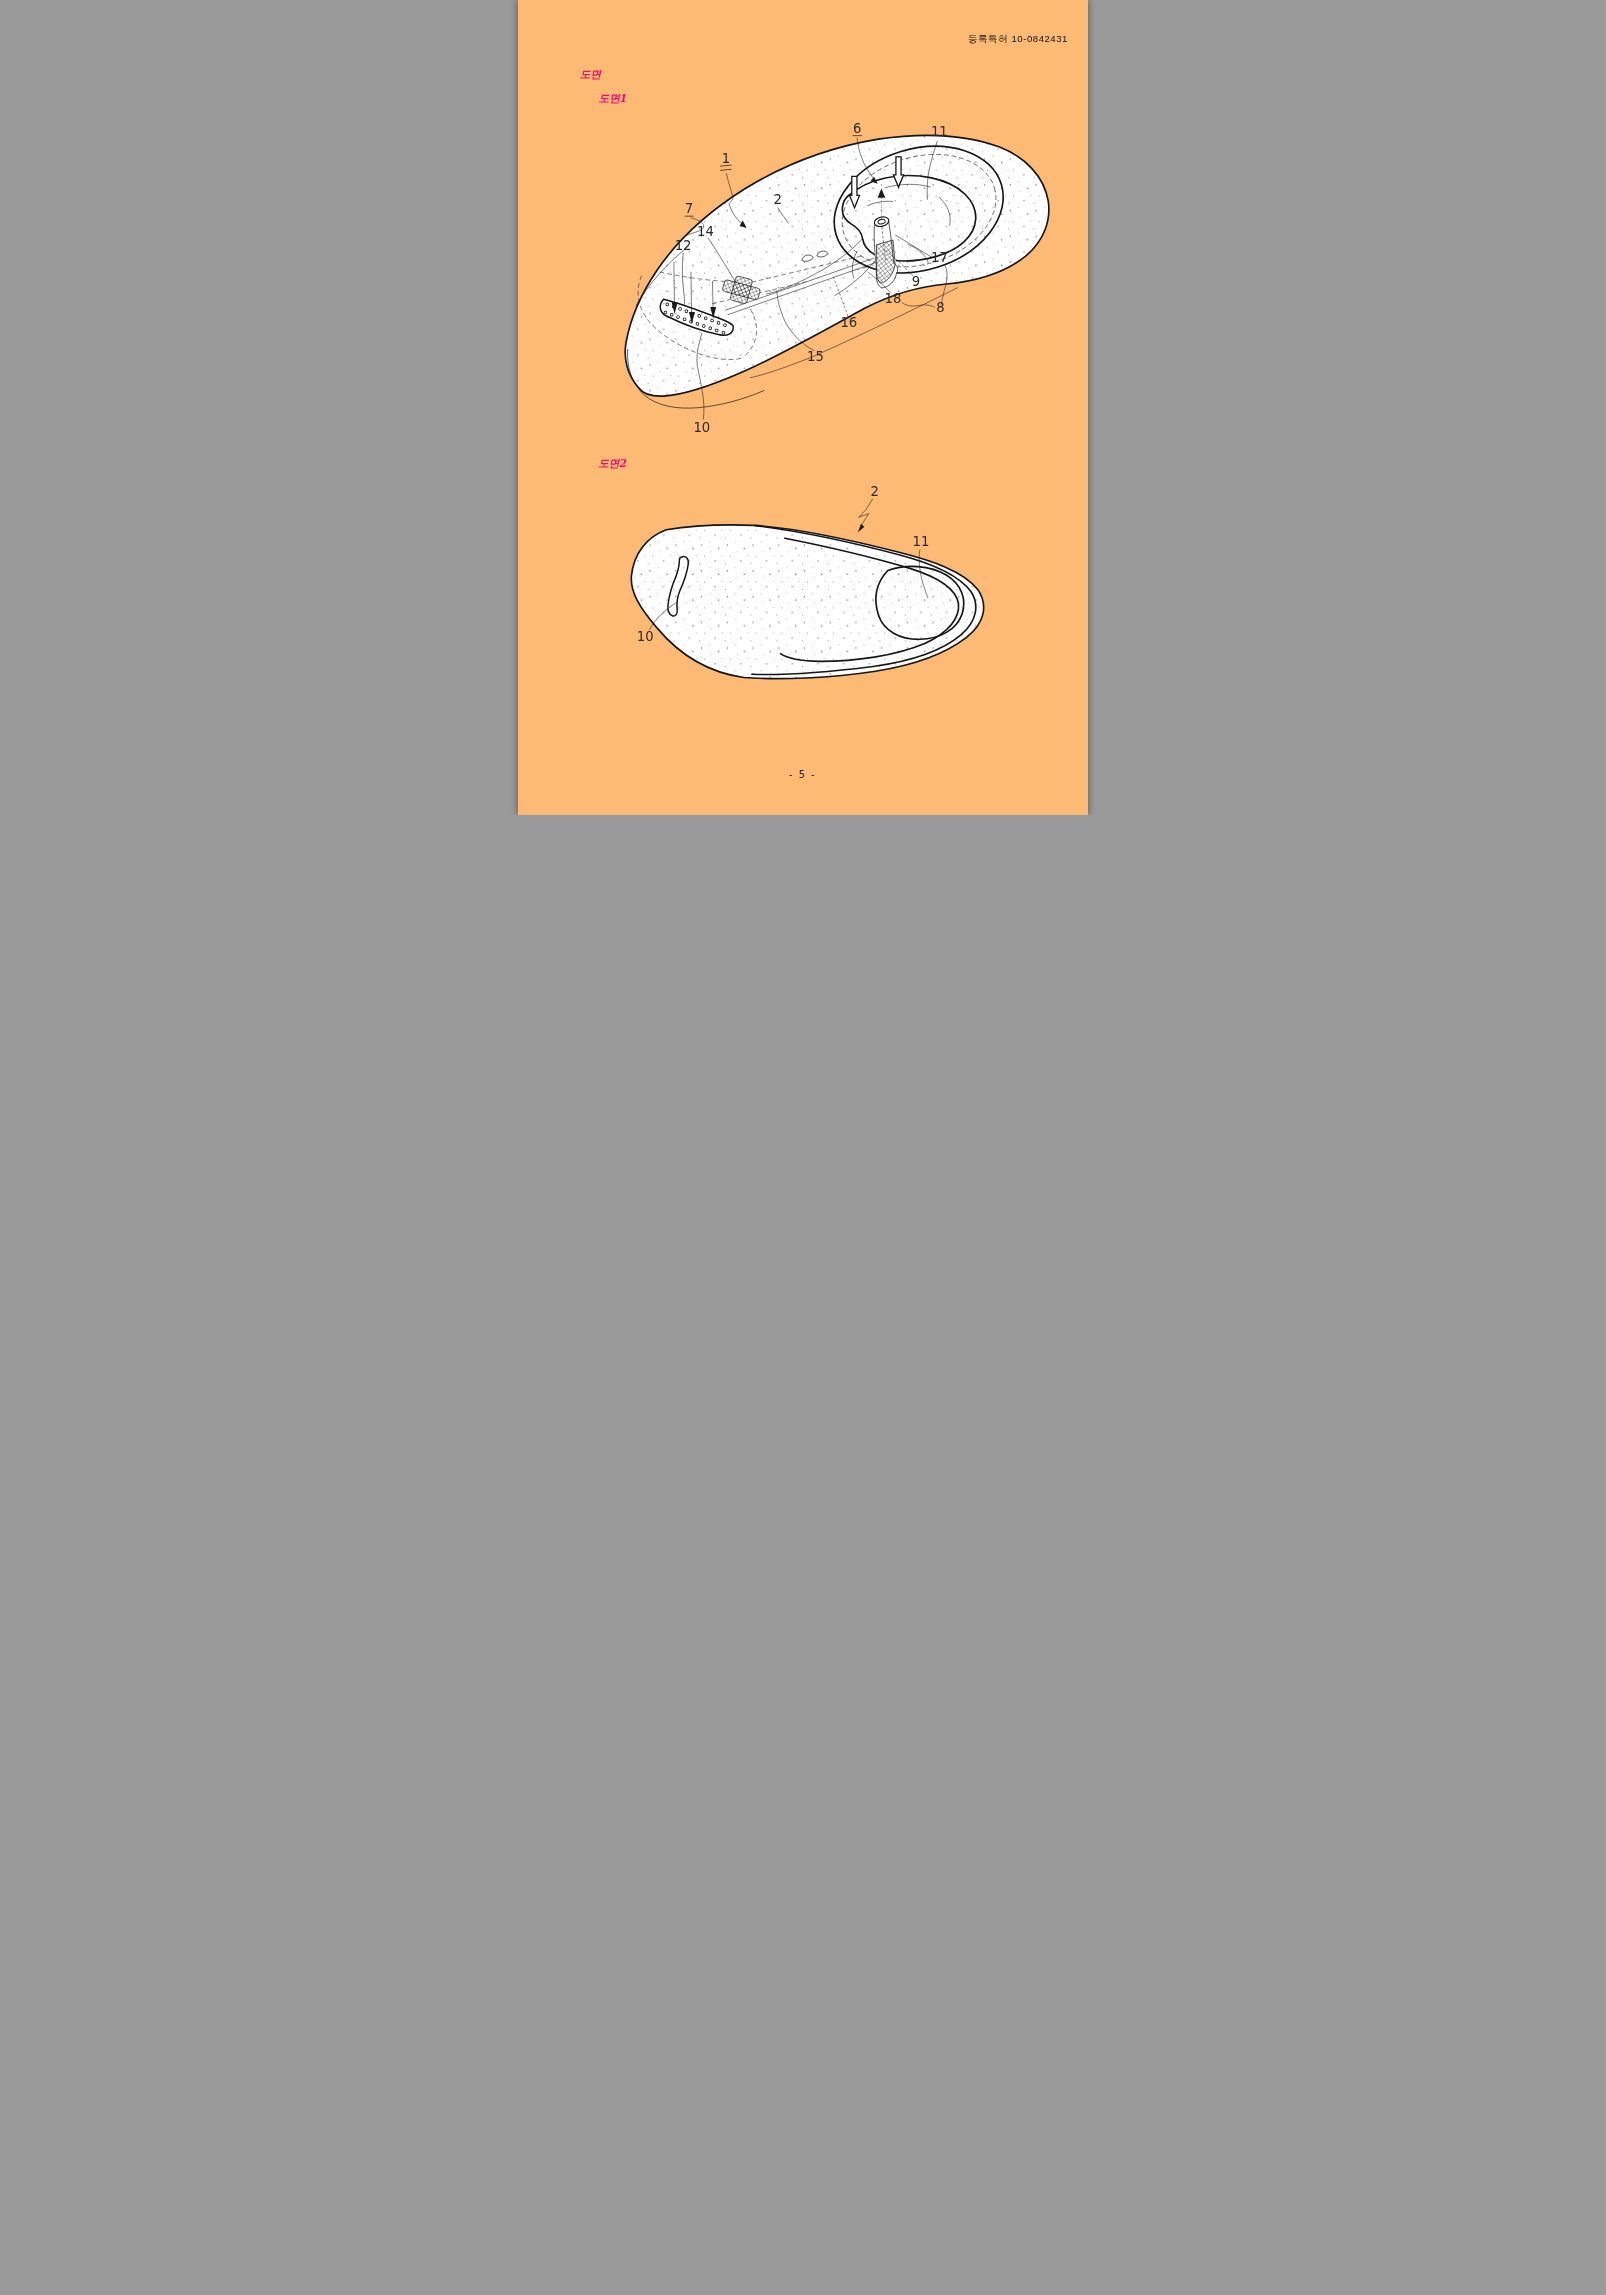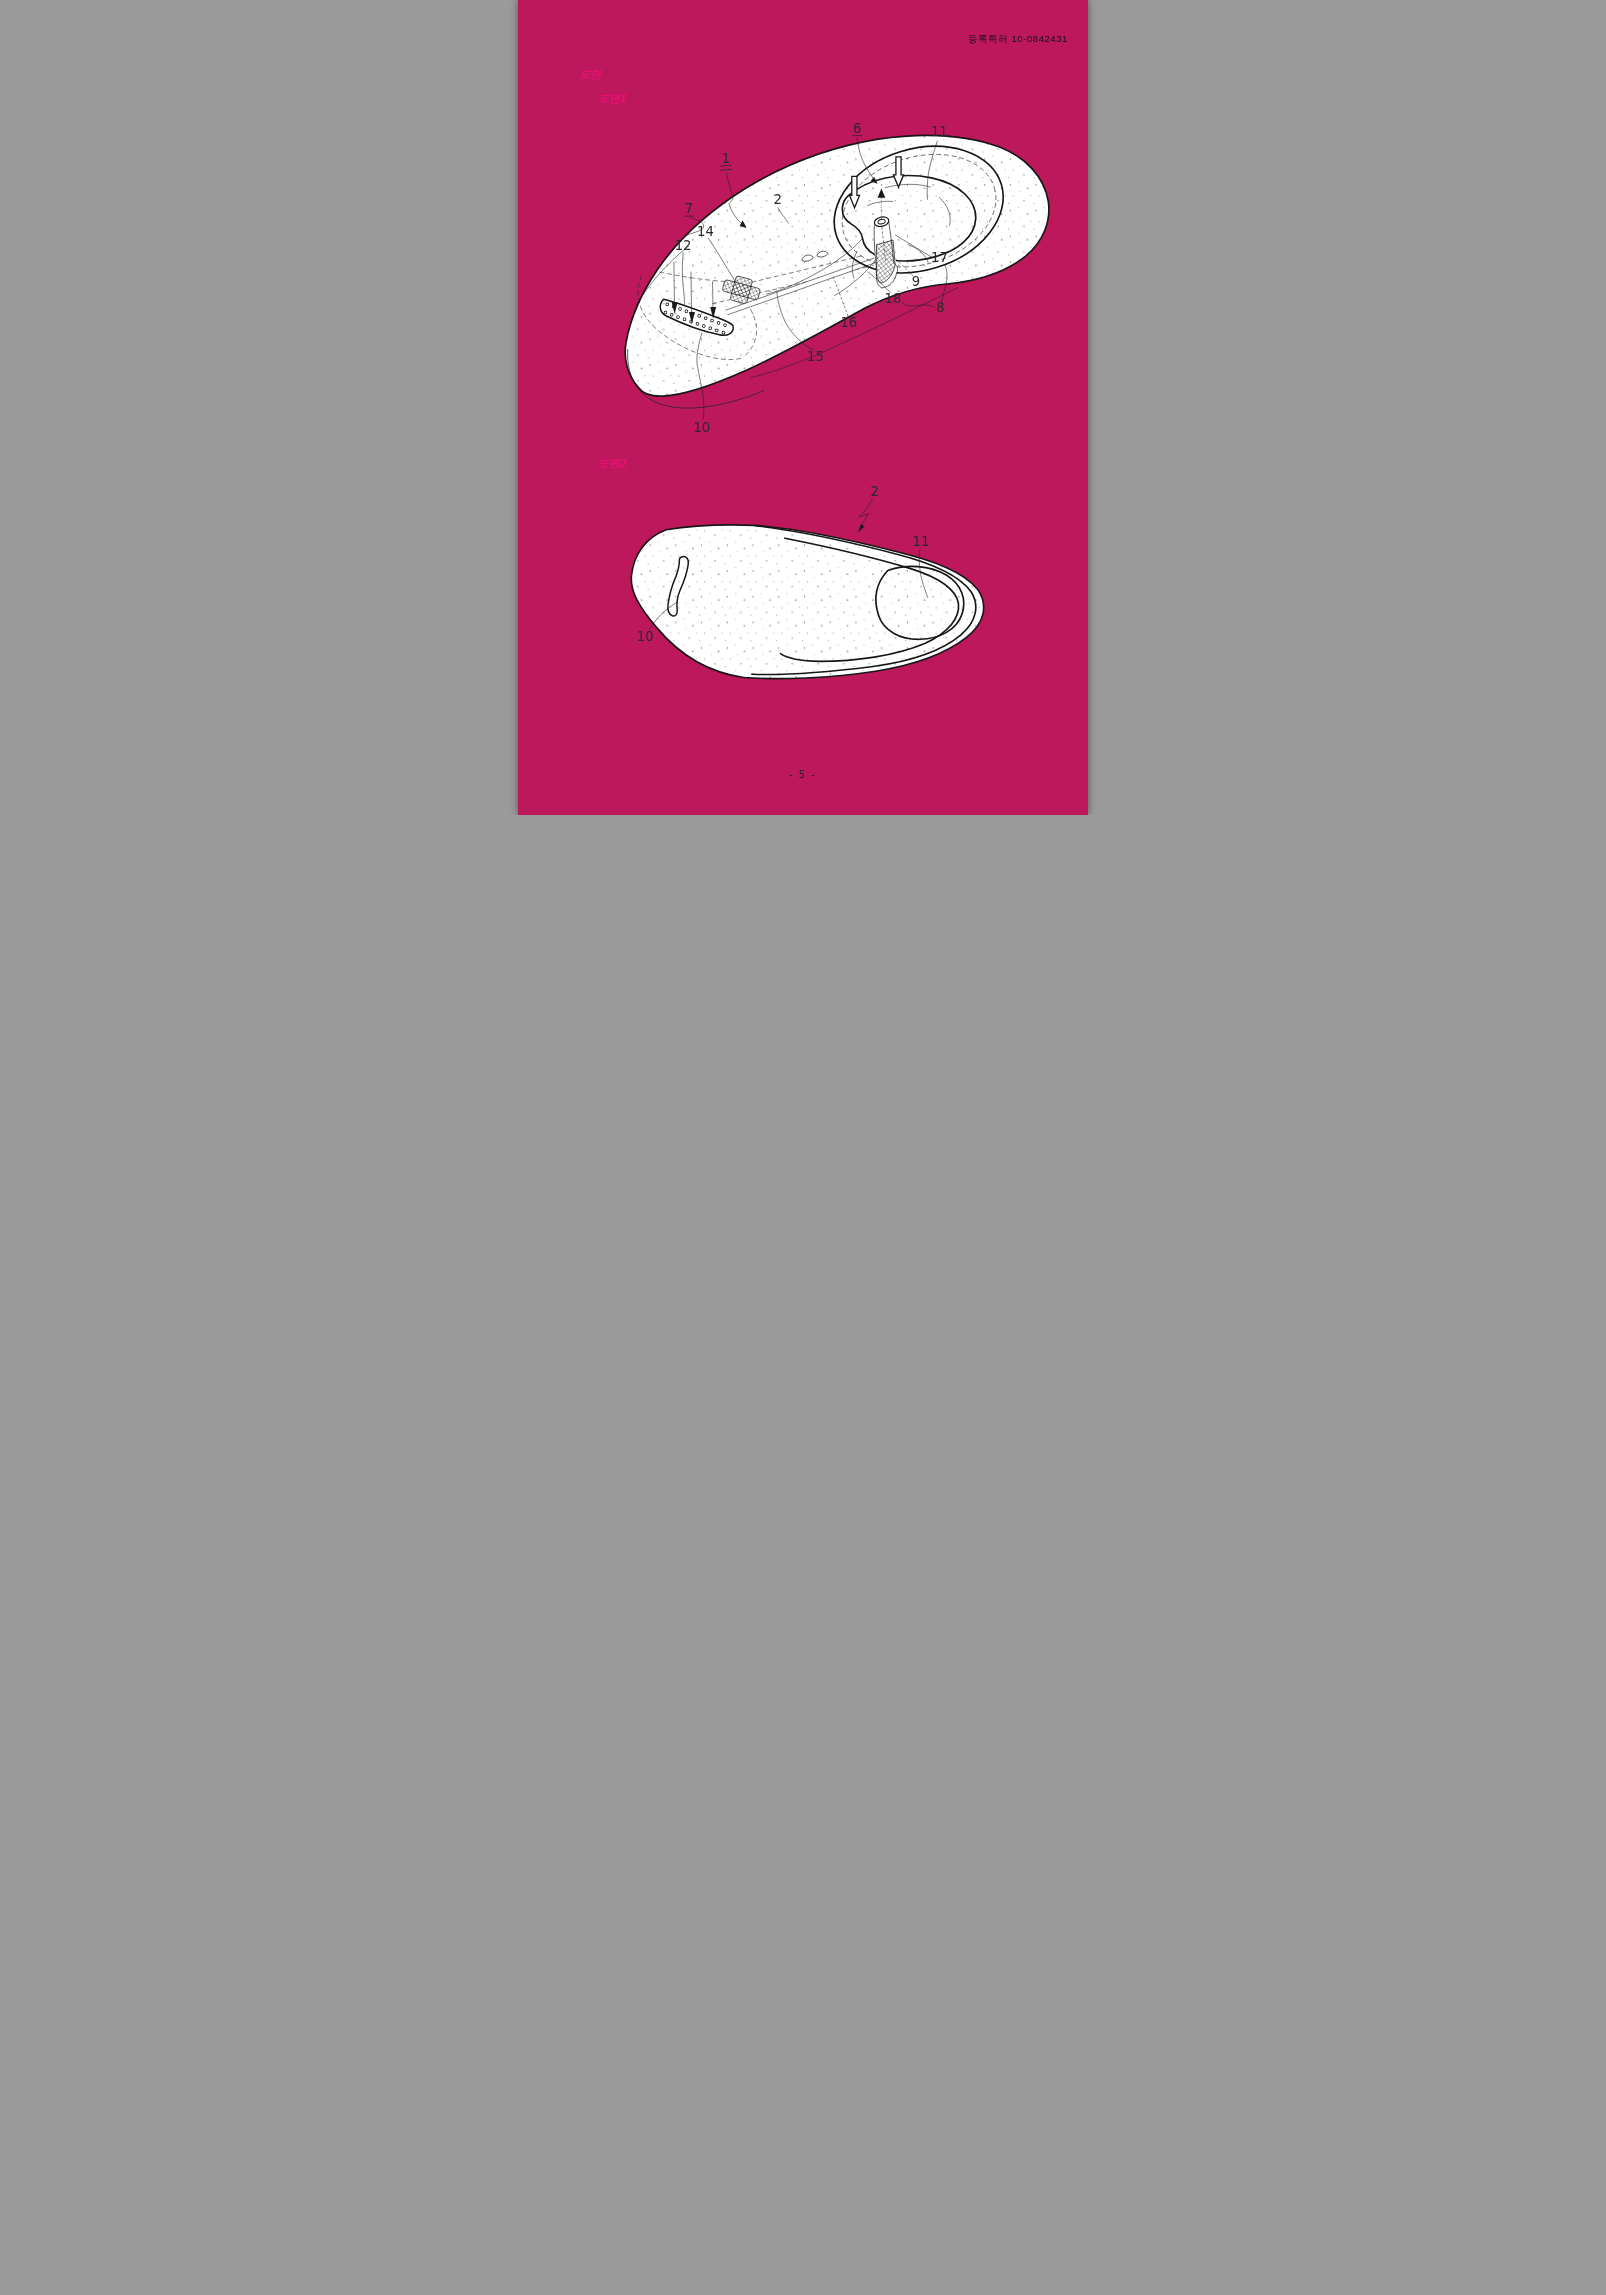--- a/index.html
+++ b/index.html
@@ -1,20 +1,20 @@
 <!DOCTYPE html>
 <html style="font-size:8.3px"><head>
 <meta charset="utf-8">
 <style>
   html,body{margin:0;padding:0;background:#9a9a9a;}
   .page{
     position:relative;
     width:570px;
     margin:0 auto;
-    background:#be185d;
+    background:#fdba74;
     box-shadow:0 0 7.3px rgba(0,0,0,.45);
     font-family:"Liberation Sans", sans-serif;
   }
   .page svg{display:block;width:100%;height:auto;}
   text{fill:#1f1f1f;}
   .lbl{font-family:"DejaVu Sans", sans-serif;font-size:72px;fill:#2a2a2a;text-anchor:middle;}
   .hdr{font-family:"Liberation Sans", sans-serif;font-size:52px;letter-spacing:3px;fill:#111;text-anchor:end;}
   .cap{font-family:"DejaVu Serif", serif;font-style:italic;font-weight:600;font-size:58px;fill:#ed0f76;}
   .pgnum{font-family:"DejaVu Sans", sans-serif;font-size:54px;letter-spacing:8px;fill:#222;text-anchor:middle;}
   .thin{stroke:#222;stroke-width:3.2;fill:none;}

